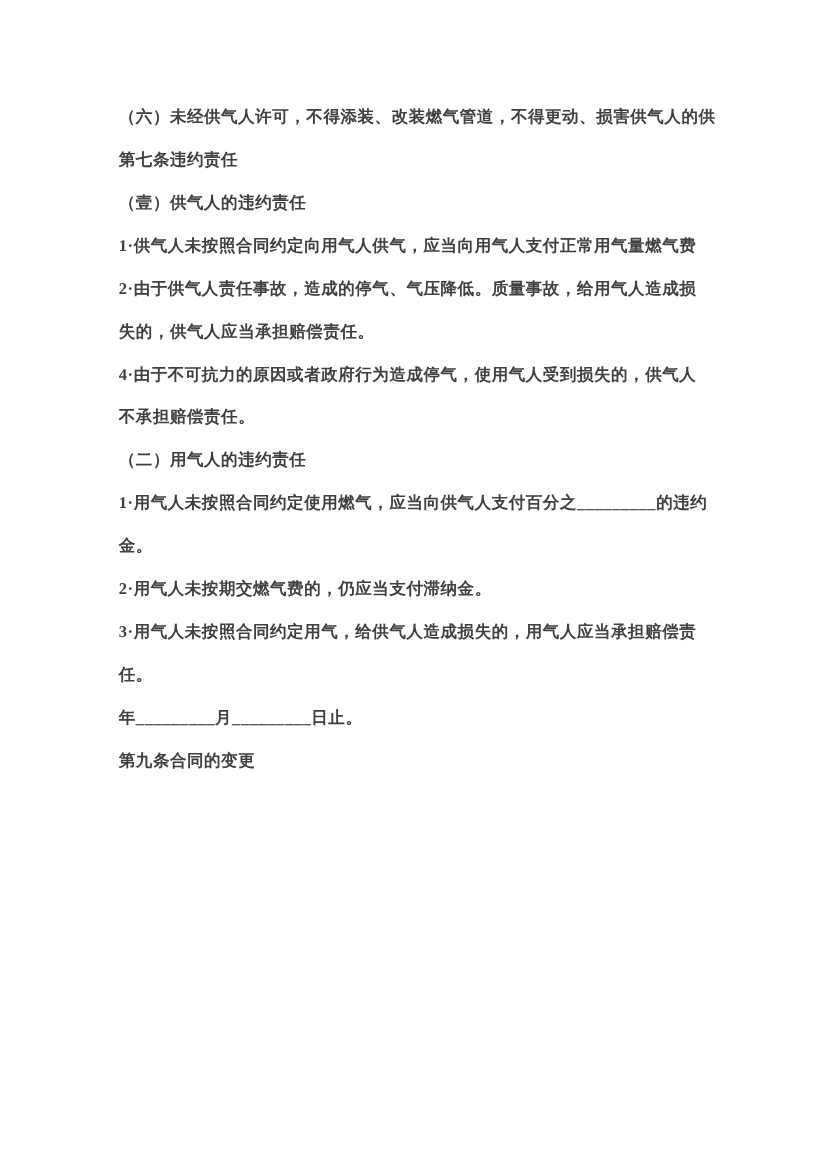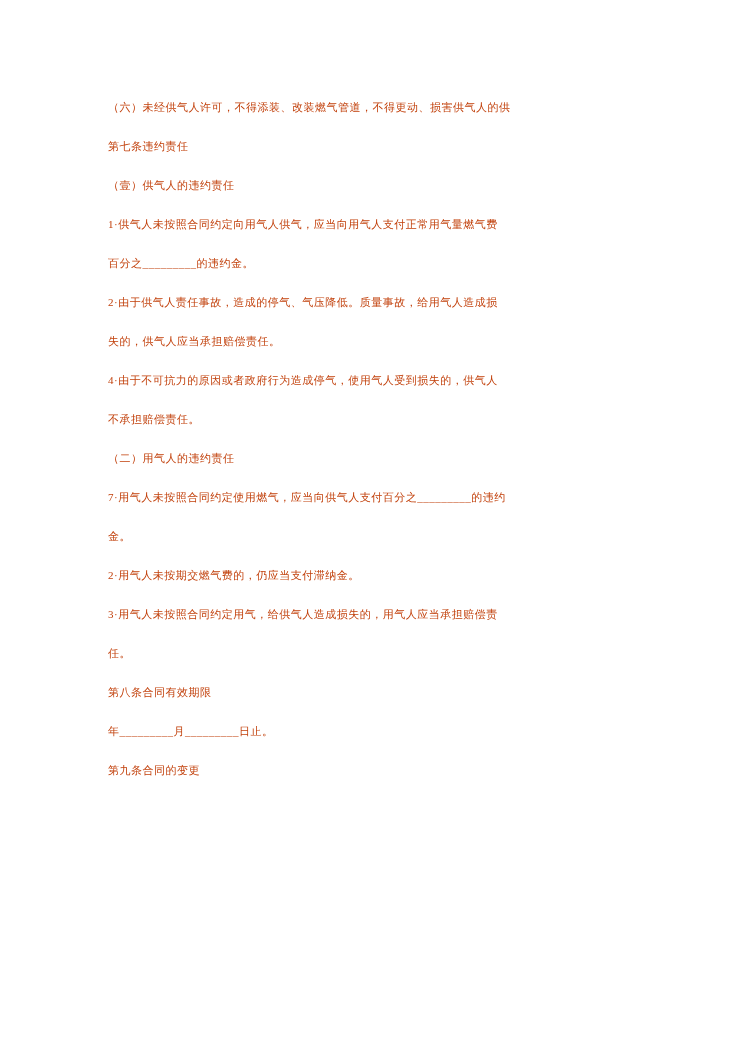--- a/index.html
+++ b/index.html
@@ -12,47 +12,46 @@
     width: 744px;
     height: 1052px;
     background: #ffffff;
     overflow: hidden;
   }
   .doc-body {
     position: absolute;
     top: 88px;
     left: 108px;
     right: 100px;
-    color: #c2410c;
-    font-size: 11px;
+    color: #404040;
+    font-size: 15px;
+    font-weight: bold;
   }
   .doc-line {
     height: 39px;
     line-height: 39px;
     white-space: nowrap;
     letter-spacing: 0.5px;
   }
 </style>
 </head>
 <body>
 
 <div class="page">
   <div class="doc-body">
     <div class="doc-line">（六）未经供气人许可，不得添装、改装燃气管道，不得更动、损害供气人的供</div>
     <div class="doc-line">第七条违约责任</div>
     <div class="doc-line">（壹）供气人的违约责任</div>
     <div class="doc-line">1·供气人未按照合同约定向用气人供气，应当向用气人支付正常用气量燃气费</div>
-    <div class="doc-line">百分之_________的违约金。</div>
     <div class="doc-line">2·由于供气人责任事故，造成的停气、气压降低。质量事故，给用气人造成损</div>
     <div class="doc-line">失的，供气人应当承担赔偿责任。</div>
     <div class="doc-line">4·由于不可抗力的原因或者政府行为造成停气，使用气人受到损失的，供气人</div>
     <div class="doc-line">不承担赔偿责任。</div>
     <div class="doc-line">（二）用气人的违约责任</div>
-    <div class="doc-line">7·用气人未按照合同约定使用燃气，应当向供气人支付百分之_________的违约</div>
+    <div class="doc-line">1·用气人未按照合同约定使用燃气，应当向供气人支付百分之_________的违约</div>
     <div class="doc-line">金。</div>
     <div class="doc-line">2·用气人未按期交燃气费的，仍应当支付滞纳金。</div>
     <div class="doc-line">3·用气人未按照合同约定用气，给供气人造成损失的，用气人应当承担赔偿责</div>
     <div class="doc-line">任。</div>
-    <div class="doc-line">第八条合同有效期限</div>
     <div class="doc-line">年_________月_________日止。</div>
     <div class="doc-line">第九条合同的变更</div>
   </div>
 </div>
 
 </body></html>

